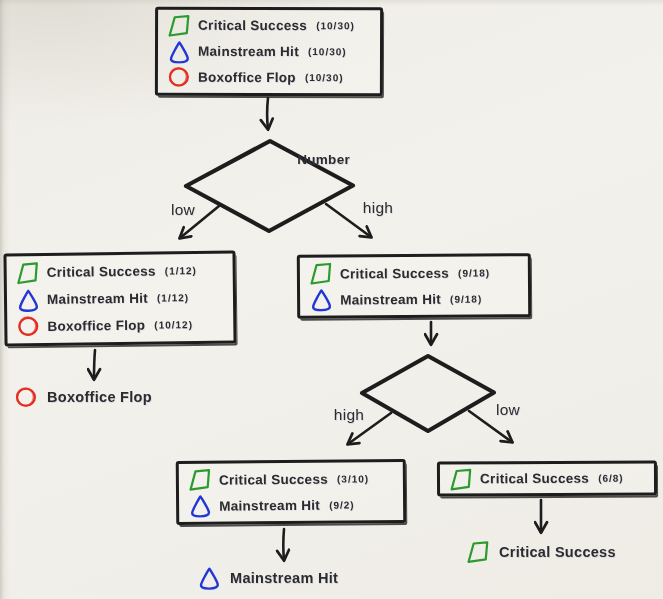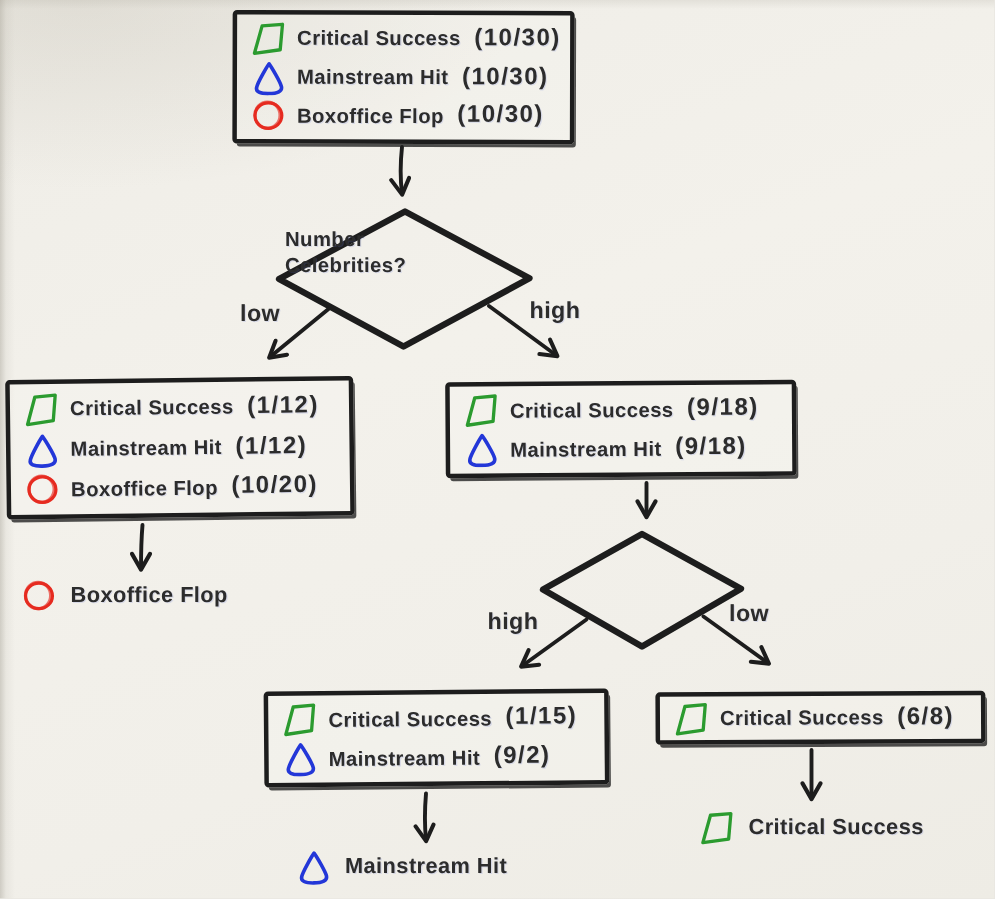--- a/index.html
+++ b/index.html
@@ -23,31 +23,31 @@
     display:flex;flex-direction:column;justify-content:space-evenly;
     padding:2px 4px 2px 9px;
   }
   .row{display:flex;align-items:center;gap:7px;white-space:nowrap;}
   .ic{width:24px;height:24px;flex:0 0 auto;}
   .lbl{
     font-weight:700;font-size:13.5px;color:#2c2c2c;letter-spacing:.3px;
     text-shadow:.7px .7px 0 rgba(110,125,215,0.20);
   }
   .cnt{
-    font-weight:700;font-size:16px;color:#2c2c2c;letter-spacing:1px;
+    font-weight:700;font-size:10px;color:#2c2c2c;letter-spacing:1px;
     margin-left:2px;text-shadow:.7px .7px 0 rgba(110,125,215,0.20);
   }
   .qtext{
-    position:absolute;text-align:left;font-weight:700;font-size:13.5px;
+    position:absolute;text-align:right;font-weight:700;font-size:13.5px;
     line-height:17px;color:#2c2c2c;letter-spacing:.3px;
     text-shadow:.7px .7px 0 rgba(110,125,215,0.20);
   }
   .qtext span{display:block;}
   .branch{
-    position:absolute;font-weight:700;font-size:15.5px;
+    position:absolute;text-align:center;font-weight:400;font-size:15.5px;
     color:#2c2c2c;letter-spacing:.3px;
     text-shadow:.7px .7px 0 rgba(110,125,215,0.20);
   }
   .leaf{position:absolute;display:flex;align-items:center;gap:9px;white-space:nowrap;}
   .leaf .lbl{font-size:14.5px;}
   .pgreen{fill:none;stroke:#2b9b2f;stroke-width:2.4;stroke-linejoin:round;}
   .pblue{fill:none;stroke:#2337d8;stroke-width:2.6;stroke-linejoin:round;}
   .pred{fill:none;stroke:#e62b20;stroke-width:2.3;}
 </style>
 </head>
@@ -96,21 +96,20 @@
           <ellipse class="pred" cx="13" cy="13.3" rx="9.7" ry="9.2"></ellipse>
           <ellipse class="pred" cx="12.3" cy="13" rx="9.1" ry="9.5" opacity=".65"></ellipse>
         </svg>
       <span class="lbl">Boxoffice Flop</span>
       <span class="cnt">(10/30)</span>
     </div>
   </div>
 
   <div class="qtext" style="left:190px;top:151px;width:160px;">
     <span>Number</span>
-    <span>Celebrities?</span>
   </div>
   <div class="branch" style="left:160px;top:201px;width:46px;">low</div>
   <div class="branch" style="left:353px;top:199px;width:50px;">high</div>
 
   <div class="statbox" style="left:4px;top:252px;width:232px;height:93px;transform:rotate(-.7deg);">
     <div class="row">
       <svg class="ic" viewBox="0 0 26 26">
           <path class="pgreen" d="M8.3 3.8 L23 2.6 L21.4 21 L2.8 23.6 Z"></path>
         </svg>
       <span class="lbl">Critical Success</span>
@@ -122,21 +121,21 @@
         </svg>
       <span class="lbl">Mainstream Hit</span>
       <span class="cnt">(1/12)</span>
     </div>
     <div class="row">
       <svg class="ic" viewBox="0 0 26 26">
           <ellipse class="pred" cx="13" cy="13.3" rx="9.7" ry="9.2"></ellipse>
           <ellipse class="pred" cx="12.3" cy="13" rx="9.1" ry="9.5" opacity=".65"></ellipse>
         </svg>
       <span class="lbl">Boxoffice Flop</span>
-      <span class="cnt">(10/20)</span>
+      <span class="cnt">(10/12)</span>
     </div>
   </div>
 
   <div class="statbox" style="left:297px;top:254px;width:234px;height:64px;transform:rotate(-.4deg);">
     <div class="row">
       <svg class="ic" viewBox="0 0 26 26">
           <path class="pgreen" d="M8.3 3.8 L23 2.6 L21.4 21 L2.8 23.6 Z"></path>
         </svg>
       <span class="lbl">Critical Success</span>
       <span class="cnt">(9/18)</span>
@@ -160,21 +159,21 @@
 
   <div class="branch" style="left:325px;top:406px;width:48px;">high</div>
   <div class="branch" style="left:486px;top:401px;width:44px;">low</div>
 
   <div class="statbox" style="left:176px;top:460px;width:230px;height:64px;transform:rotate(-.5deg);">
     <div class="row">
       <svg class="ic" viewBox="0 0 26 26">
           <path class="pgreen" d="M8.3 3.8 L23 2.6 L21.4 21 L2.8 23.6 Z"></path>
         </svg>
       <span class="lbl">Critical Success</span>
-      <span class="cnt">(1/15)</span>
+      <span class="cnt">(3/10)</span>
     </div>
     <div class="row">
       <svg class="ic" viewBox="0 0 26 26">
           <path class="pblue" d="M13.4 3 C15.2 5.4 21.7 16.2 22.4 19.6 C23 22.8 19.6 24.4 13.2 24.5 C7 24.6 3.6 23.2 4.5 19.9 C5.4 16.3 11.5 5.6 13.4 3 Z"></path>
         </svg>
       <span class="lbl">Mainstream Hit</span>
       <span class="cnt">(9/2)</span>
     </div>
   </div>
 

